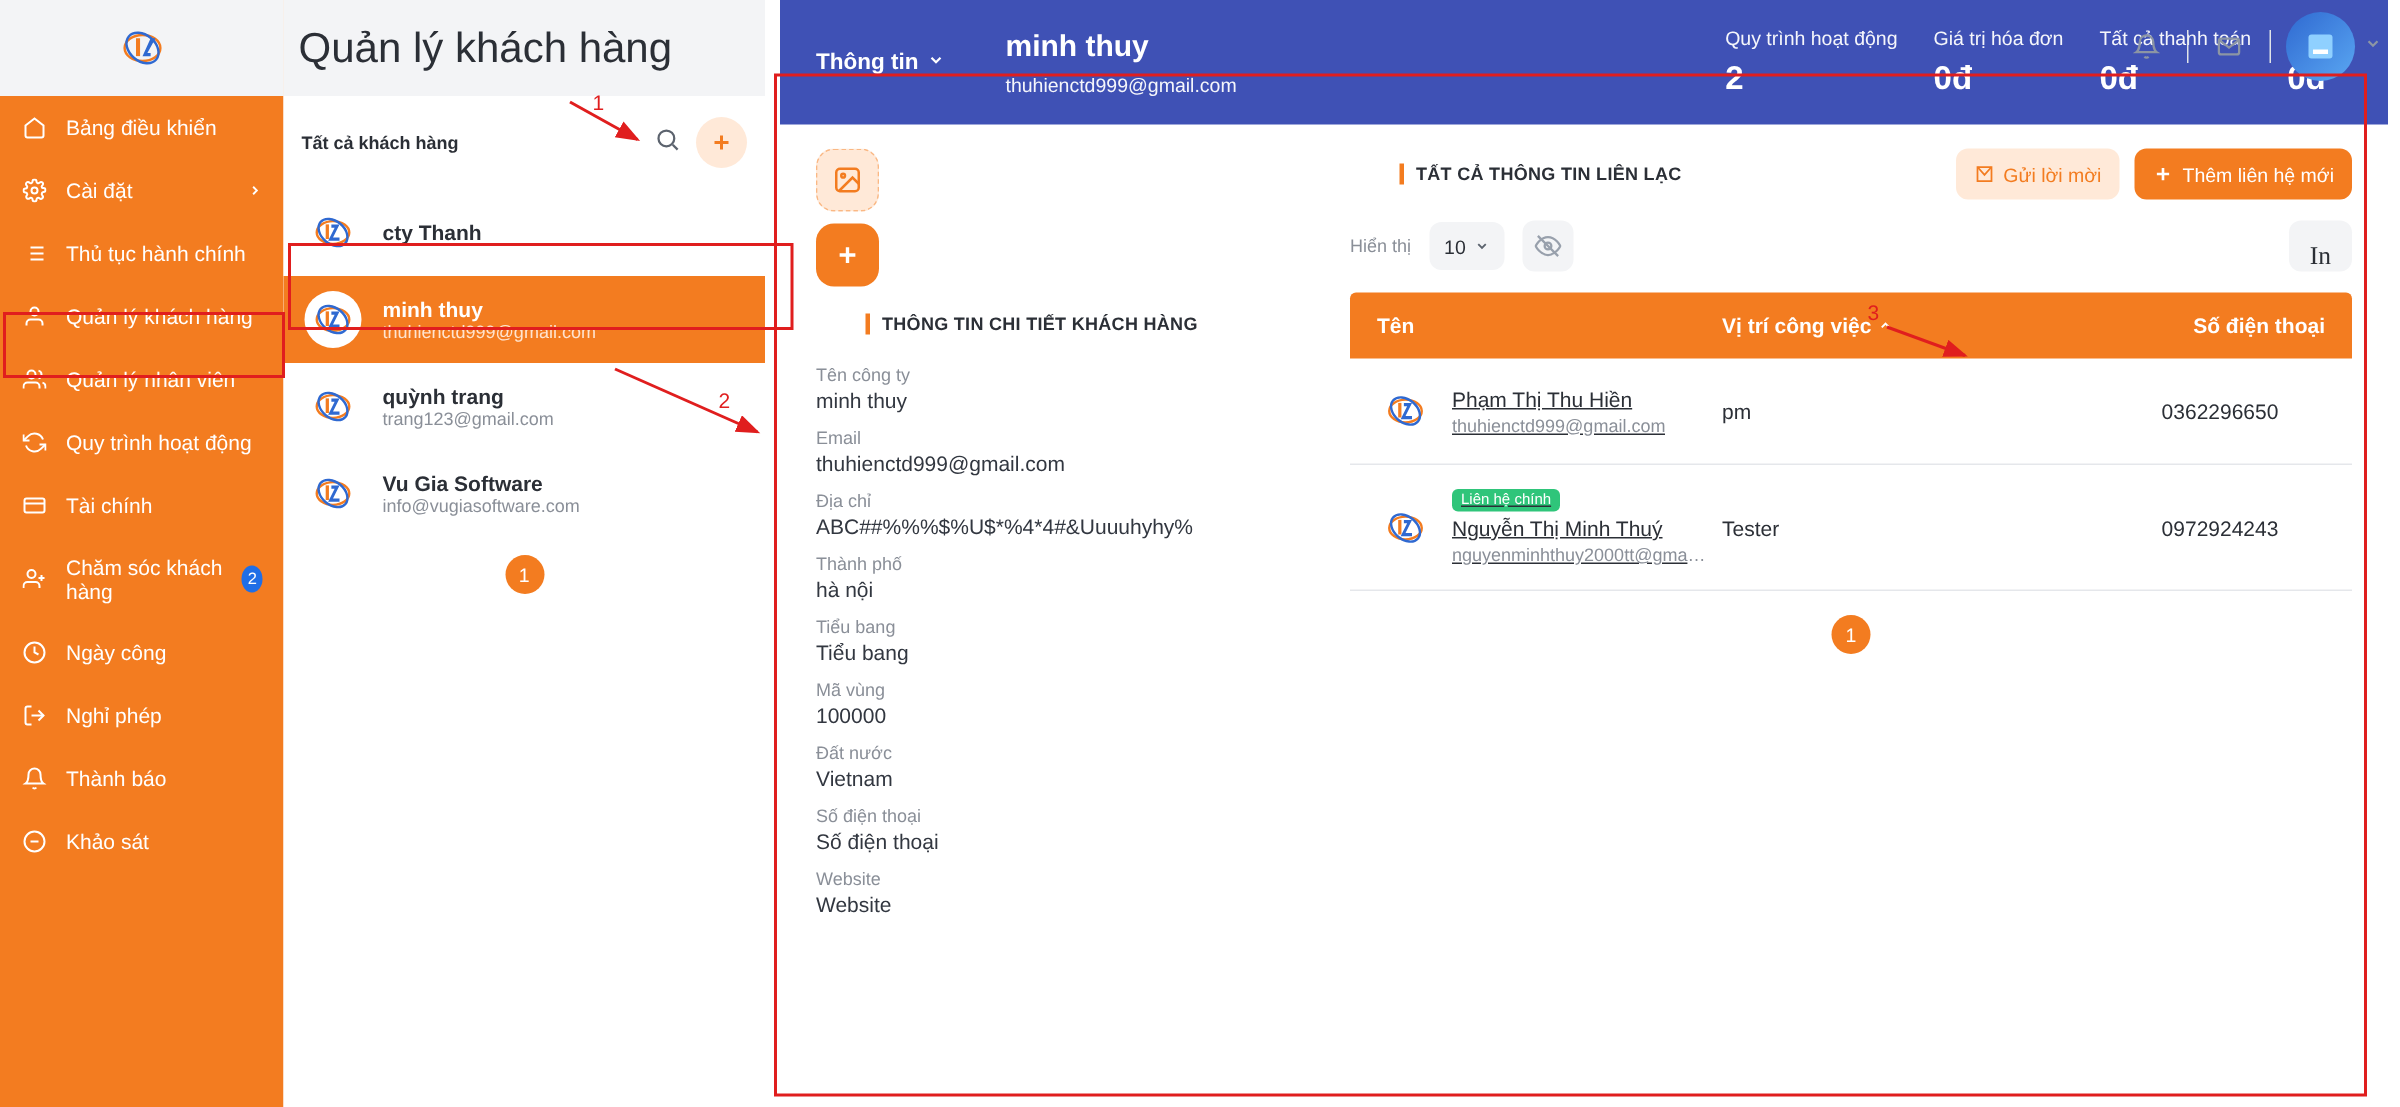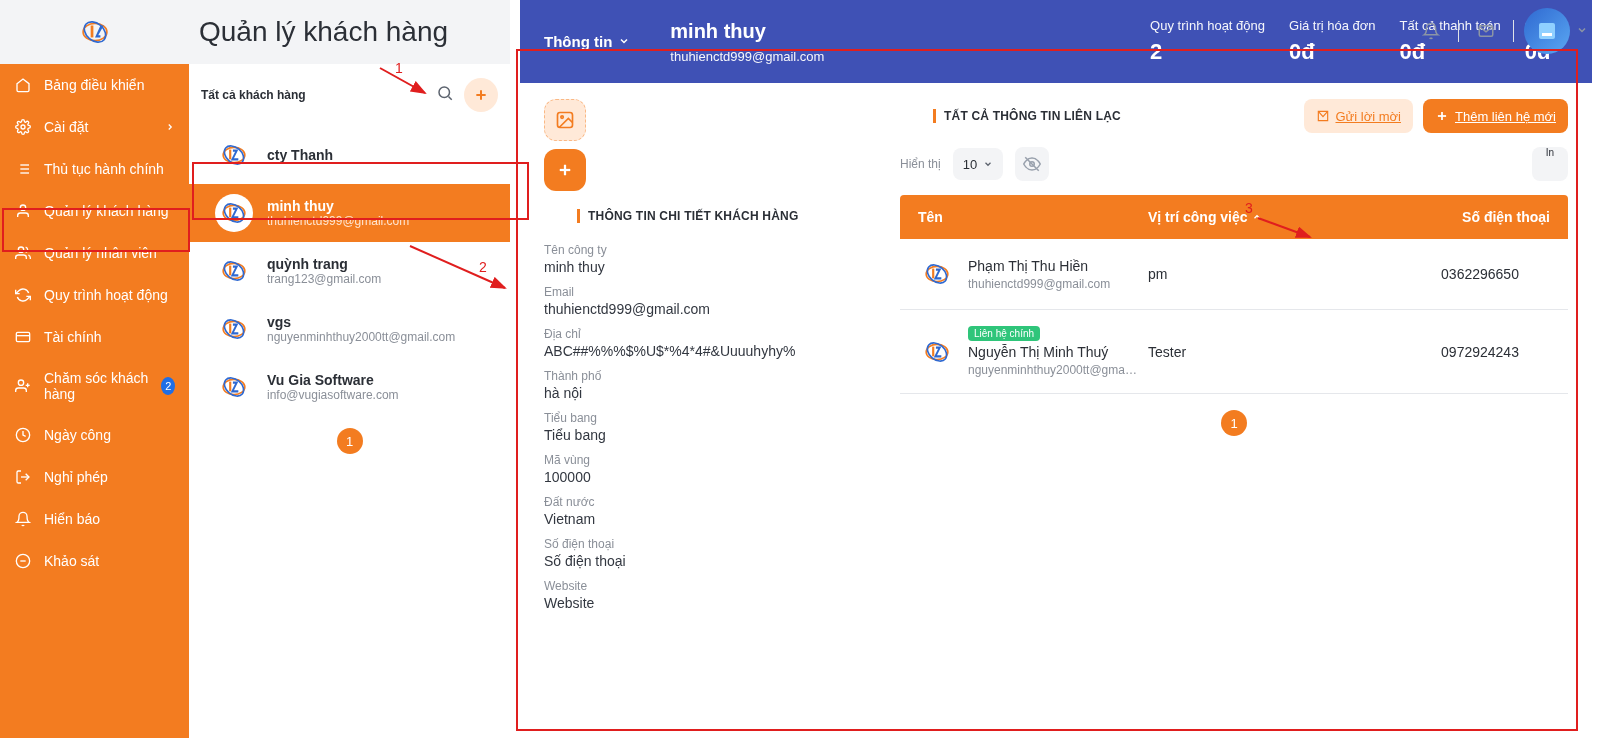--- a/index.html
+++ b/index.html
@@ -28,21 +28,21 @@
   .side-item { display: flex; align-items: center; gap: 12px; padding: 12px 14px; font-size: 14px; cursor: pointer; }
   .side-item .side-icon { width: 18px; height: 18px; display:flex; align-items:center; justify-content:center; flex: none; }
   .side-item .chev { margin-left: auto; }
   .side-item .badge { background:#1f6ee6; color:#fff; border-radius:50%; width:18px; height:18px; display:flex; align-items:center; justify-content:center; font-size:11px; margin-left:auto; }
 
   .col-list { width: 321px; background: #fff; display:flex; flex-direction:column; }
   .list-head { display:flex; align-items:center; justify-content:space-between; padding: 14px 12px; }
   .list-title { font-size: 12px; font-weight: 600; }
   .list-head-right { display:flex; align-items:center; gap:10px; }
   .plus-btn { width:34px; height:34px; border-radius:50%; background: var(--orange-light); color: var(--orange); display:flex; align-items:center; justify-content:center; font-size:20px; }
-  .list-item { display:flex; align-items:center; gap:14px; padding: 10px 26px; cursor:pointer; }
+  .list-item { display:flex; align-items:center; gap:14px; padding: 10px 14px; cursor:pointer; }
   .list-item.selected { background: var(--orange); color:#fff; }
   .li-avatar { width:38px; height:38px; border-radius:50%; background:#fff; display:flex; align-items:center; justify-content:center; flex:none; position:relative; }
   .li-name { font-size:14px; font-weight:600; }
   .li-email { font-size:12px; color:#8a8f98; }
   .list-item.selected .li-email { color: #ffe4cf; }
   .pager { display:flex; justify-content:center; padding: 12px 0; }
   .page-badge { width:26px; height:26px; border-radius:50%; background: var(--orange); color:#fff; display:flex; align-items:center; justify-content:center; font-size:13px; }
 
   .col-detail { flex:1; padding:0 8px 0 10px; background:#fff; }
   .detail-frame { height: 100%; }
@@ -63,37 +63,37 @@
   .photo-btn.light { background: var(--orange-light); color: var(--orange); border:1px dashed rgba(243,124,32,.45);}
   .photo-btn.solid { background: var(--orange); color:#fff; }
   .block-title { font-size:12px; font-weight:700; letter-spacing:.2px; margin: 18px 0 10px; display:flex; align-items:center; gap:8px;padding-left:33px; }
   .block-title .bar { width:3px; height:14px; background: var(--orange); display:inline-block;}
   .info-label { font-size:12px; color:#8a8f98; margin-top:10px; }
   .info-value { font-size:14px; color:#323740; margin-top:2px; }
 
   .dcol-right { flex:1; display:flex; flex-direction:column; }
   .contacts-head { display:flex; align-items:center; gap:10px; }
   .contacts-head .grow { flex:1; }
-  .pill { border-radius:8px; height:34px; display:flex; align-items:center; padding:0 12px; font-size:13px; gap:6px; white-space:nowrap;text-decoration:underline; }
+  .pill { border-radius:8px; height:34px; display:flex; align-items:center; padding:0 12px; font-size:13px; gap:6px; white-space:nowrap; }
   .pill.outline-orange { background: var(--orange-light); color: var(--orange); }
   .pill.solid-orange { background: var(--orange); color:#fff; }
   .toolbar-row { display:flex; align-items:center; gap:12px; margin-top:14px; }
   .show-label { font-size:12px; color:#8a8f98; }
   .select-box { display:flex; align-items:center; gap:6px; background: var(--gray-bg); border-radius:8px; height:32px; padding:0 10px; font-size:13px; }
   .icon-lt { width:34px; height:34px; border-radius:8px; background: var(--gray-bg); display:flex; align-items:center; justify-content:center; color:#98a0ac; }
   .spacer2 { flex:1; }
-  .print-btn { background: var(--gray-bg); border-radius:8px; height:34px; padding:0 14px; font-size:10px; display:flex; align-items:flex-start; }
+  .print-btn { background: var(--gray-bg); border-radius:8px; height:34px; padding:0 14px; font-size:17px; display:flex; align-items:flex-end;font-family:Liberation Serif, serif; }
   .search-box { background: var(--gray-bg); border-radius:8px; height:34px; padding:0 12px; display:flex; align-items:center; gap:8px; font-size:13px; color:#8a8f98; width:180px; }
 
   .tbl-head { background: var(--orange); color:#fff; display:flex; align-items:center; padding: 14px 18px; border-radius:4px 4px 0 0; margin-top:14px; font-size:14px; font-weight:600;}
   .tbl-head .c1 { flex: 0 0 230px; }
   .tbl-head .c2 { flex: 1; display:flex; align-items:center; gap:4px;}
   .tbl-head .c3 { flex: 0 0 140px; text-align:right; }
   .tbl-row { display:flex; align-items:center; padding: 16px 18px; border-bottom:1px solid var(--border); font-size:14px; }
-  .tbl-row .c1 { flex: 0 0 230px; display:flex; align-items:center; gap:12px; }
+  .tbl-row .c1 { flex: 0 0 230px; display:flex; align-items:center; gap:12px;text-decoration:underline; }
   .tbl-row .c2 { flex: 1; }
   .tbl-row .c3 { flex: 0 0 140px; text-align:center; }
   .tbl-row .c1 .nm { display:flex; flex-direction:column; gap:3px; max-width: 170px; overflow:hidden;}
   .nm .contact-name { font-weight:500; color:#2b2f36; display:flex; align-items:center; gap:6px;}
   .nm .contact-email { font-size:12px; color:#8a8f98; white-space:nowrap; overflow:hidden; text-overflow:ellipsis;}
   .tag-primary { background: var(--green); color:#fff; font-size:10px; border-radius:4px; padding: 2px 6px; align-self:flex-start; }
   .tbl-pager { display:flex; justify-content:center; padding:16px 0; }
 
   
   .lz-logo { width:26px; height:26px; }
@@ -217,21 +217,21 @@
       </span>
       <span>Nghỉ phép</span>
     </div>
     <div class="side-item">
       <span class="side-icon">
         <svg width="16" height="16" viewBox="0 0 24 24" fill="none" stroke="white" stroke-width="2">
             <path d="M18 8a6 6 0 0 0-12 0c0 7-3 9-3 9h18s-3-2-3-9"></path>
             <path d="M13.73 21a2 2 0 0 1-3.46 0"></path>
           </svg>
       </span>
-      <span>Hiển báo</span>
+      <span>Thành báo</span>
     </div>
     <div class="side-item">
       <span class="side-icon">
         <svg width="16" height="16" viewBox="0 0 24 24" fill="none" stroke="white" stroke-width="2">
             <circle cx="12" cy="12" r="10"></circle>
             <line x1="8" y1="12" x2="16" y2="12"></line>
           </svg>
       </span>
       <span>Khảo sát</span>
     </div>
@@ -293,34 +293,20 @@
             <svg class="lz-logo" viewBox="0 0 48 48">
   <ellipse cx="24" cy="24" rx="20" ry="14" fill="none" stroke="#f37c20" stroke-width="3"></ellipse>
   <ellipse cx="24" cy="24" rx="20" ry="14" fill="none" stroke="#2f69d1" stroke-width="3" transform="rotate(40 24 24)"></ellipse>
   <rect x="15" y="14" width="4" height="18" fill="#f37c20"></rect>
   <polygon points="22,14 32,14 24,30 32,30 32,34 18,34 26,18 22,18" fill="#2f69d1"></polygon>
 </svg>
           </div>
     <div>
       <div class="li-name">quỳnh trang</div>
       <div class="li-email">trang123@gmail.com</div>
-    </div>
-        </div>
-        <div class="list-item ">
-    <div class="li-avatar">
-            <svg class="lz-logo" viewBox="0 0 48 48">
-  <ellipse cx="24" cy="24" rx="20" ry="14" fill="none" stroke="#f37c20" stroke-width="3"></ellipse>
-  <ellipse cx="24" cy="24" rx="20" ry="14" fill="none" stroke="#2f69d1" stroke-width="3" transform="rotate(40 24 24)"></ellipse>
-  <rect x="15" y="14" width="4" height="18" fill="#f37c20"></rect>
-  <polygon points="22,14 32,14 24,30 32,30 32,34 18,34 26,18 22,18" fill="#2f69d1"></polygon>
-</svg>
-          </div>
-    <div>
-      <div class="li-name">vgs</div>
-      <div class="li-email">nguyenminhthuy2000tt@gmail.com</div>
     </div>
         </div>
         <div class="list-item ">
     <div class="li-avatar">
             <svg class="lz-logo" viewBox="0 0 48 48">
   <ellipse cx="24" cy="24" rx="20" ry="14" fill="none" stroke="#f37c20" stroke-width="3"></ellipse>
   <ellipse cx="24" cy="24" rx="20" ry="14" fill="none" stroke="#2f69d1" stroke-width="3" transform="rotate(40 24 24)"></ellipse>
   <rect x="15" y="14" width="4" height="18" fill="#f37c20"></rect>
   <polygon points="22,14 32,14 24,30 32,30 32,34 18,34 26,18 22,18" fill="#2f69d1"></polygon>
 </svg>

